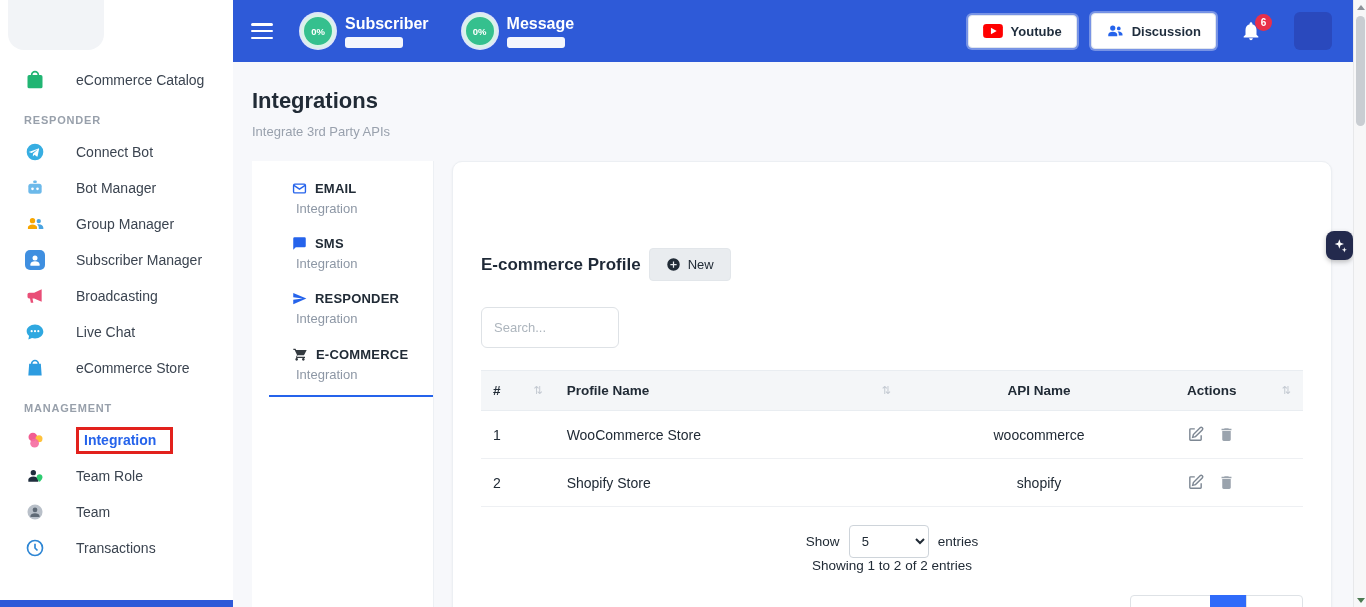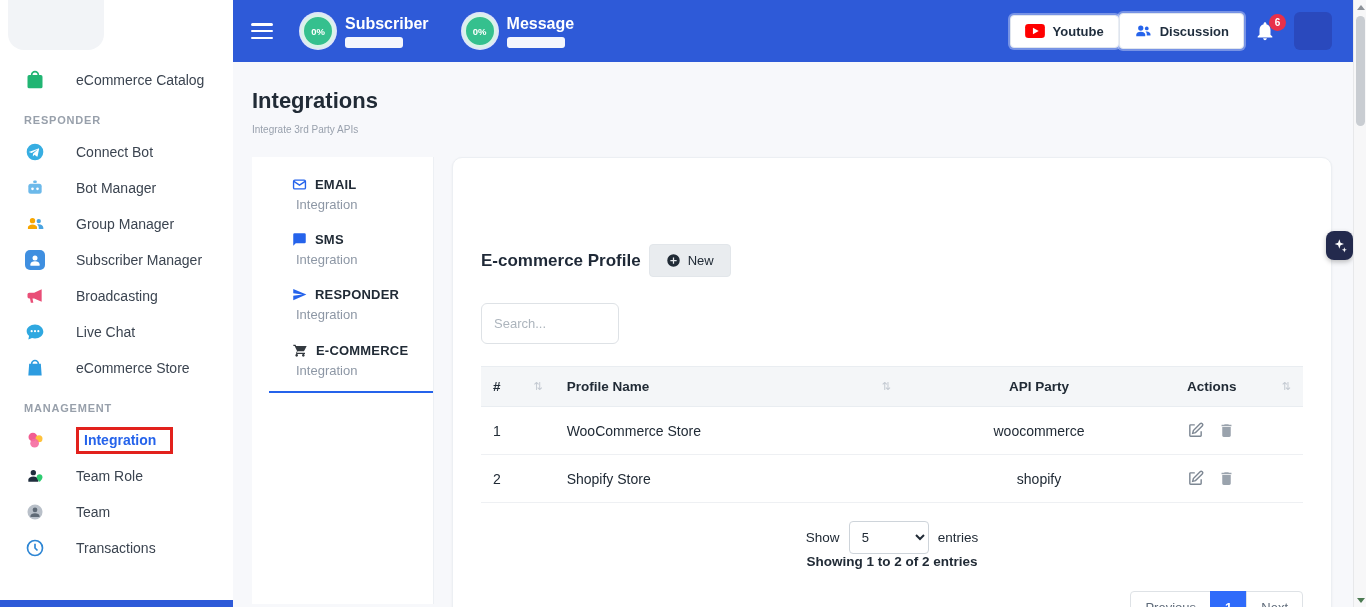--- a/index.html
+++ b/index.html
@@ -21,30 +21,30 @@
   .main-col { flex:1; display:flex; flex-direction:column; min-width:0; }
 
   
   .topbar { height:62px; background:#2e5ad8; display:flex; align-items:center; padding:0 34px 0 18px; gap:18px; flex-shrink:0; }
   .hamburger { width:22px; height:16px; display:flex; flex-direction:column; justify-content:space-between; cursor:pointer; margin-right:10px; }
   .hamburger span { display:block; height:2.5px; background:#fff; border-radius:2px; }
   .stat { display:flex; align-items:center; gap:10px; margin-right:16px; }
   .ring { width:34px; height:34px; border-radius:50%; background:#35c08e; border:3px solid #d9f3e8; box-shadow:0 0 0 2px rgba(255,255,255,.85); color:#fff; font-size:9.5px; font-weight:bold; display:flex; align-items:center; justify-content:center; }
   .stat-label { color:#fff; font-size:16px; font-weight:bold; }
   .stat-bar { width:58px; height:11px; background:rgba(255,255,255,.95); border-radius:3px; margin-top:4px; }
-  .topbar-right { margin-left:auto; display:flex; align-items:center; gap:0; }
+  .topbar-right { margin-left:auto; display:flex; align-items:center; gap:14px; }
   .top-btn { display:flex; align-items:center; gap:8px; background:#fff; border:1px solid #dfe5ee; border-radius:4px; padding:8px 14px; font-size:13px; font-family:inherit; color:#1f2d3d; font-weight:bold; cursor:pointer; box-shadow:0 0 0 2px rgba(255,255,255,.35); }
   .bell-wrap { position:relative; margin-left:10px; cursor:pointer; }
   .badge { position:absolute; top:-6px; right:-10px; min-width:17px; height:17px; border-radius:50%; background:#e8304a; color:#fff; font-size:10px; font-weight:bold; display:flex; align-items:center; justify-content:center; padding:0 3px; }
   .avatar { width:38px; height:38px; border-radius:6px; background:#2a49bd; margin-left:18px; cursor:pointer; }
 
   
   .content { flex:1; background:#f7f8fb; padding:26px 34px 0 19px; overflow:hidden; position:relative; }
   .page-title { font-size:22px; color:#212b36; font-weight:bold; }
-  .page-subtitle { font-size:10px; color:#99a1ad; margin-top:10px; }
+  .page-subtitle { font-size:13px; color:#99a1ad; margin-top:10px; }
   .content-row { display:flex; align-items:flex-start; margin-top:22px; }
   .int-nav-panel { width:182px; min-height:447px; background:#fff; border-right:1px solid #edf0f4; padding:20px 0 20px 17px; flex-shrink:0; }
   .int-item { padding:0 0 0 23px; margin-bottom:20px; cursor:pointer; }
   .int-item.active { padding-bottom:13px; border-bottom:2px solid #2563eb; margin-bottom:16px; }
   .int-title { display:flex; align-items:center; gap:8px; font-size:13px; font-weight:bold; color:#212b36; letter-spacing:.2px; }
   .int-sub { padding-left:4px; margin-top:5px; font-size:13px; color:#8d97a5; }
 
   
   .card { flex:1; margin-left:18px; background:#fff; border:1px solid #eceff3; border-radius:10px; box-shadow:0 1px 3px rgba(16,24,40,.05); padding:44px 28px 28px 28px; min-height:447px; }
   .card-head { display:flex; align-items:center; gap:8px;margin-top:42px; }
@@ -60,21 +60,21 @@
   th.center .th-inner { justify-content:center; }
   .sort-glyph { color:#c3c9d1; font-size:11px; font-weight:normal; }
   tbody td { padding:15px 12px; font-size:14px; color:#212b36; border-bottom:1px solid #eef0f3; }
   .col-num { width:75px; } .col-profile { width:360px; } .col-api { width:280px; } .col-actions { width:130px; }
   .action-icons { display:flex; gap:14px; align-items:center; }
   .icon-btn { background:none; border:none; cursor:pointer; padding:0; display:flex; }
 
   .table-footer { display:flex; align-items:center; justify-content:space-between; margin-top:18px;flex-direction:column; }
   .show-entries { display:flex; align-items:center; gap:9px; font-size:13.5px; color:#212b36; }
   .show-entries select { width:80px; height:33px; border:1px solid #ced4da; border-radius:4px; font-size:13px; font-family:inherit; color:#212b36; padding:0 8px; background:#fff; }
-  .showing { font-size:13.5px; color:#212b36;font-weight:bold; }
+  .showing { font-size:13.5px; color:#212b36; }
   .pagination { display:flex; justify-content:flex-end; margin-top:22px; }
   .pagination button { border:1px solid #dee2e6; background:#fff; color:#5f6b7a; font-size:13px; font-family:inherit; padding:8px 14px; cursor:pointer; margin-left:-1px; }
   .pagination button:first-child { border-radius:4px 0 0 4px; }
   .pagination button:last-child { border-radius:0 4px 4px 0; }
   .pagination button.active { background:#2f6bfa; border-color:#2f6bfa; color:#fff; font-weight:bold; }
 
   
   .sparkle-btn { position:absolute; right:13px; top:231px; width:27px; height:29px; background:#232a4d; border-radius:8px; display:flex; align-items:center; justify-content:center; cursor:pointer; z-index:5; box-shadow:0 2px 5px rgba(0,0,0,.25); }
   .scrollbar { position:absolute; right:0; top:0; width:13px; height:607px; background:#f7f7f8; border-left:1px solid #e7e8ea; z-index:6; }
   .sb-arrow { position:absolute; left:0; width:13px; height:14px; display:flex; align-items:center; justify-content:center; cursor:pointer; }
@@ -368,21 +368,21 @@
                     </span>
                 </th>
                 <th class="col-profile">
                   <span class="th-inner">
                       <span>Profile Name</span>
                       <span class="sort-glyph">⇅</span>
                     </span>
                 </th>
                 <th class="col-api center">
                   <span class="th-inner">
-                      <span>API Party</span>
+                      <span>API Name</span>
                     </span>
                 </th>
                 <th class="col-actions">
                   <span class="th-inner">
                       <span>Actions</span>
                       <span class="sort-glyph">⇅</span>
                     </span>
                 </th>
               </tr>
             </thead>

